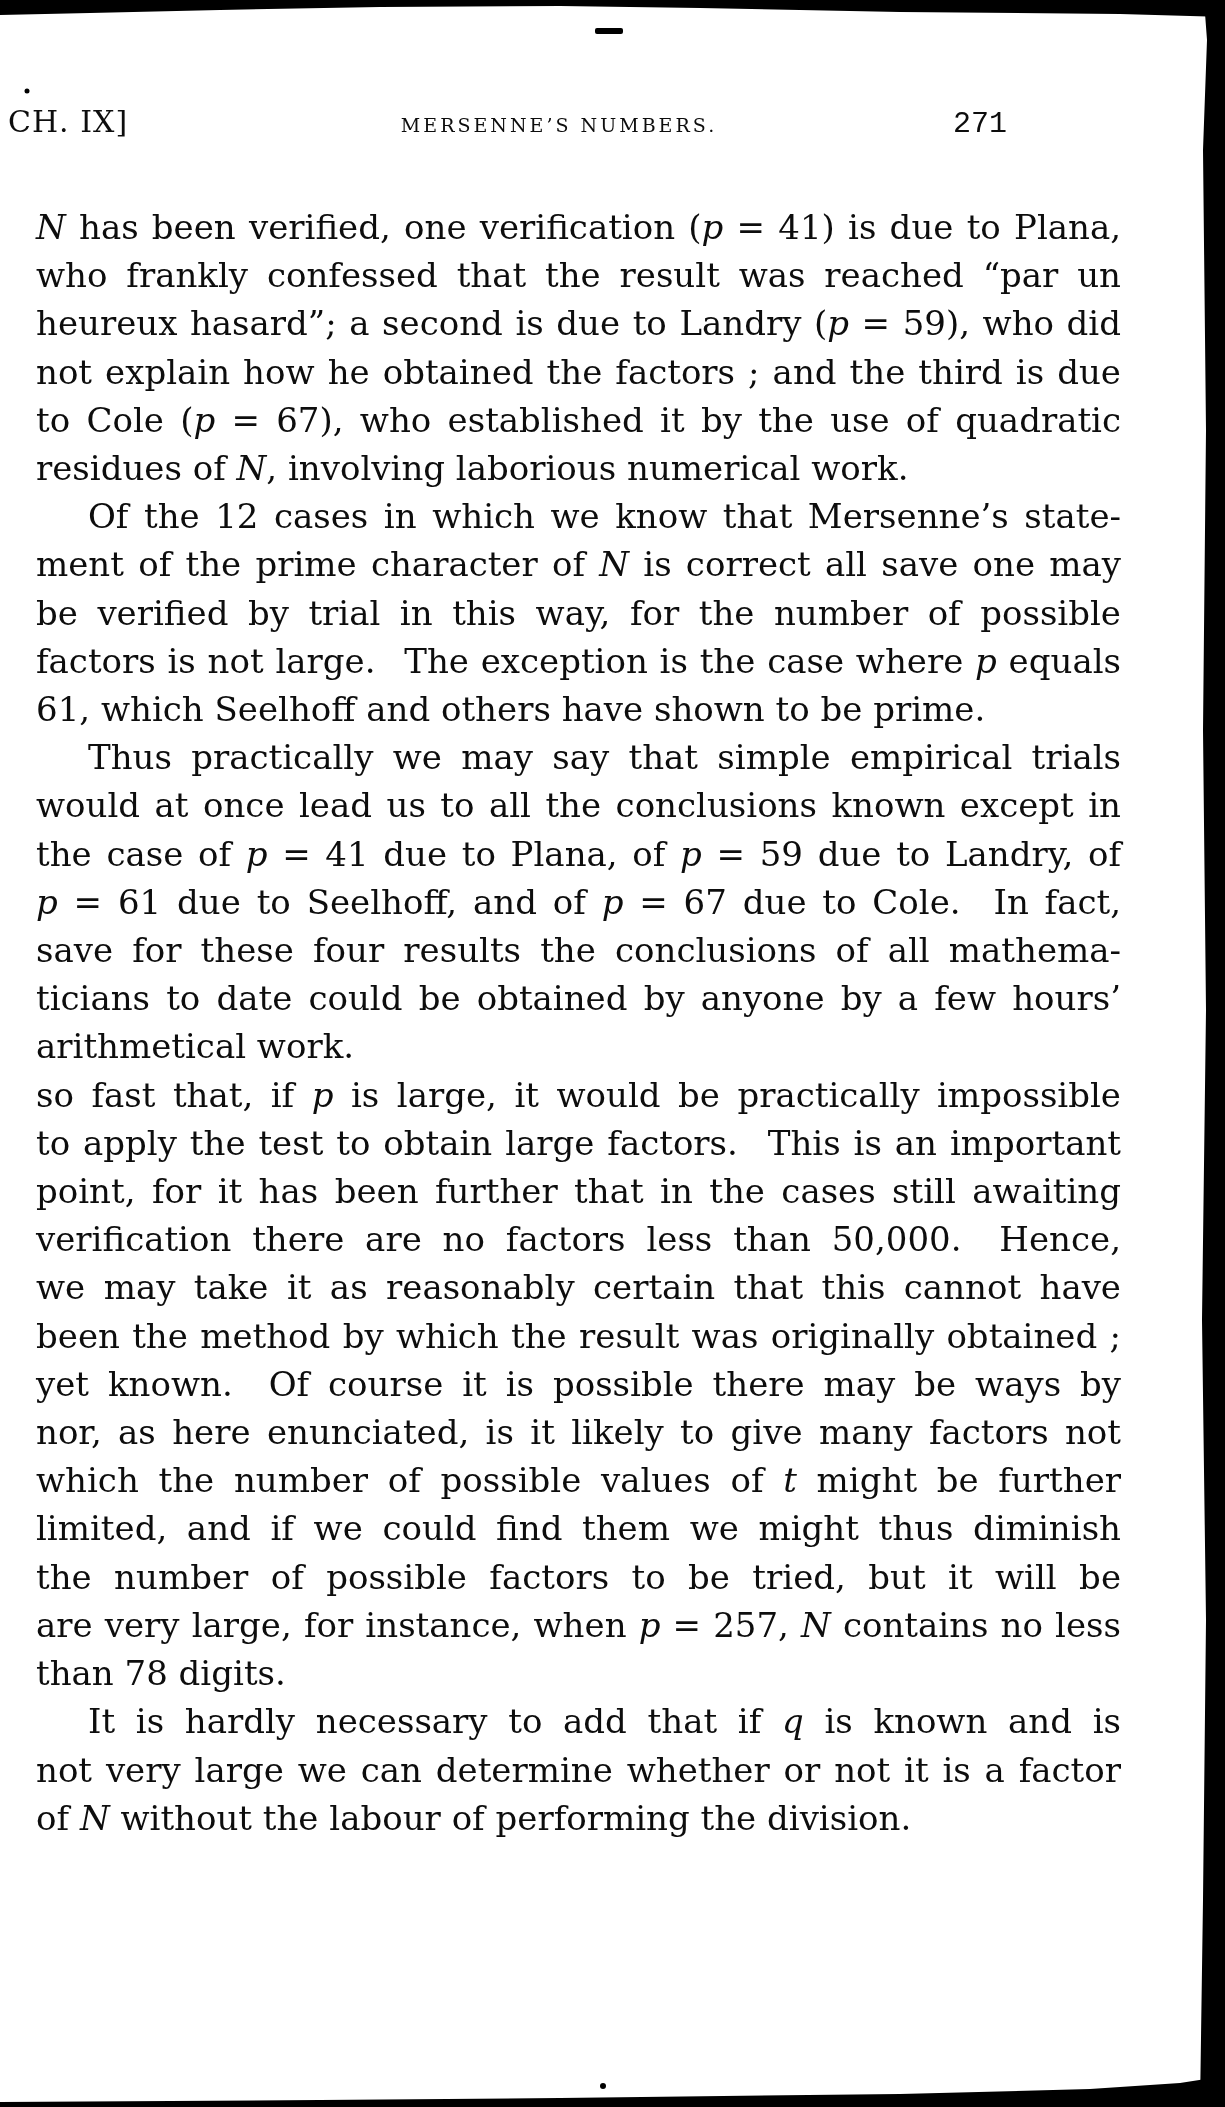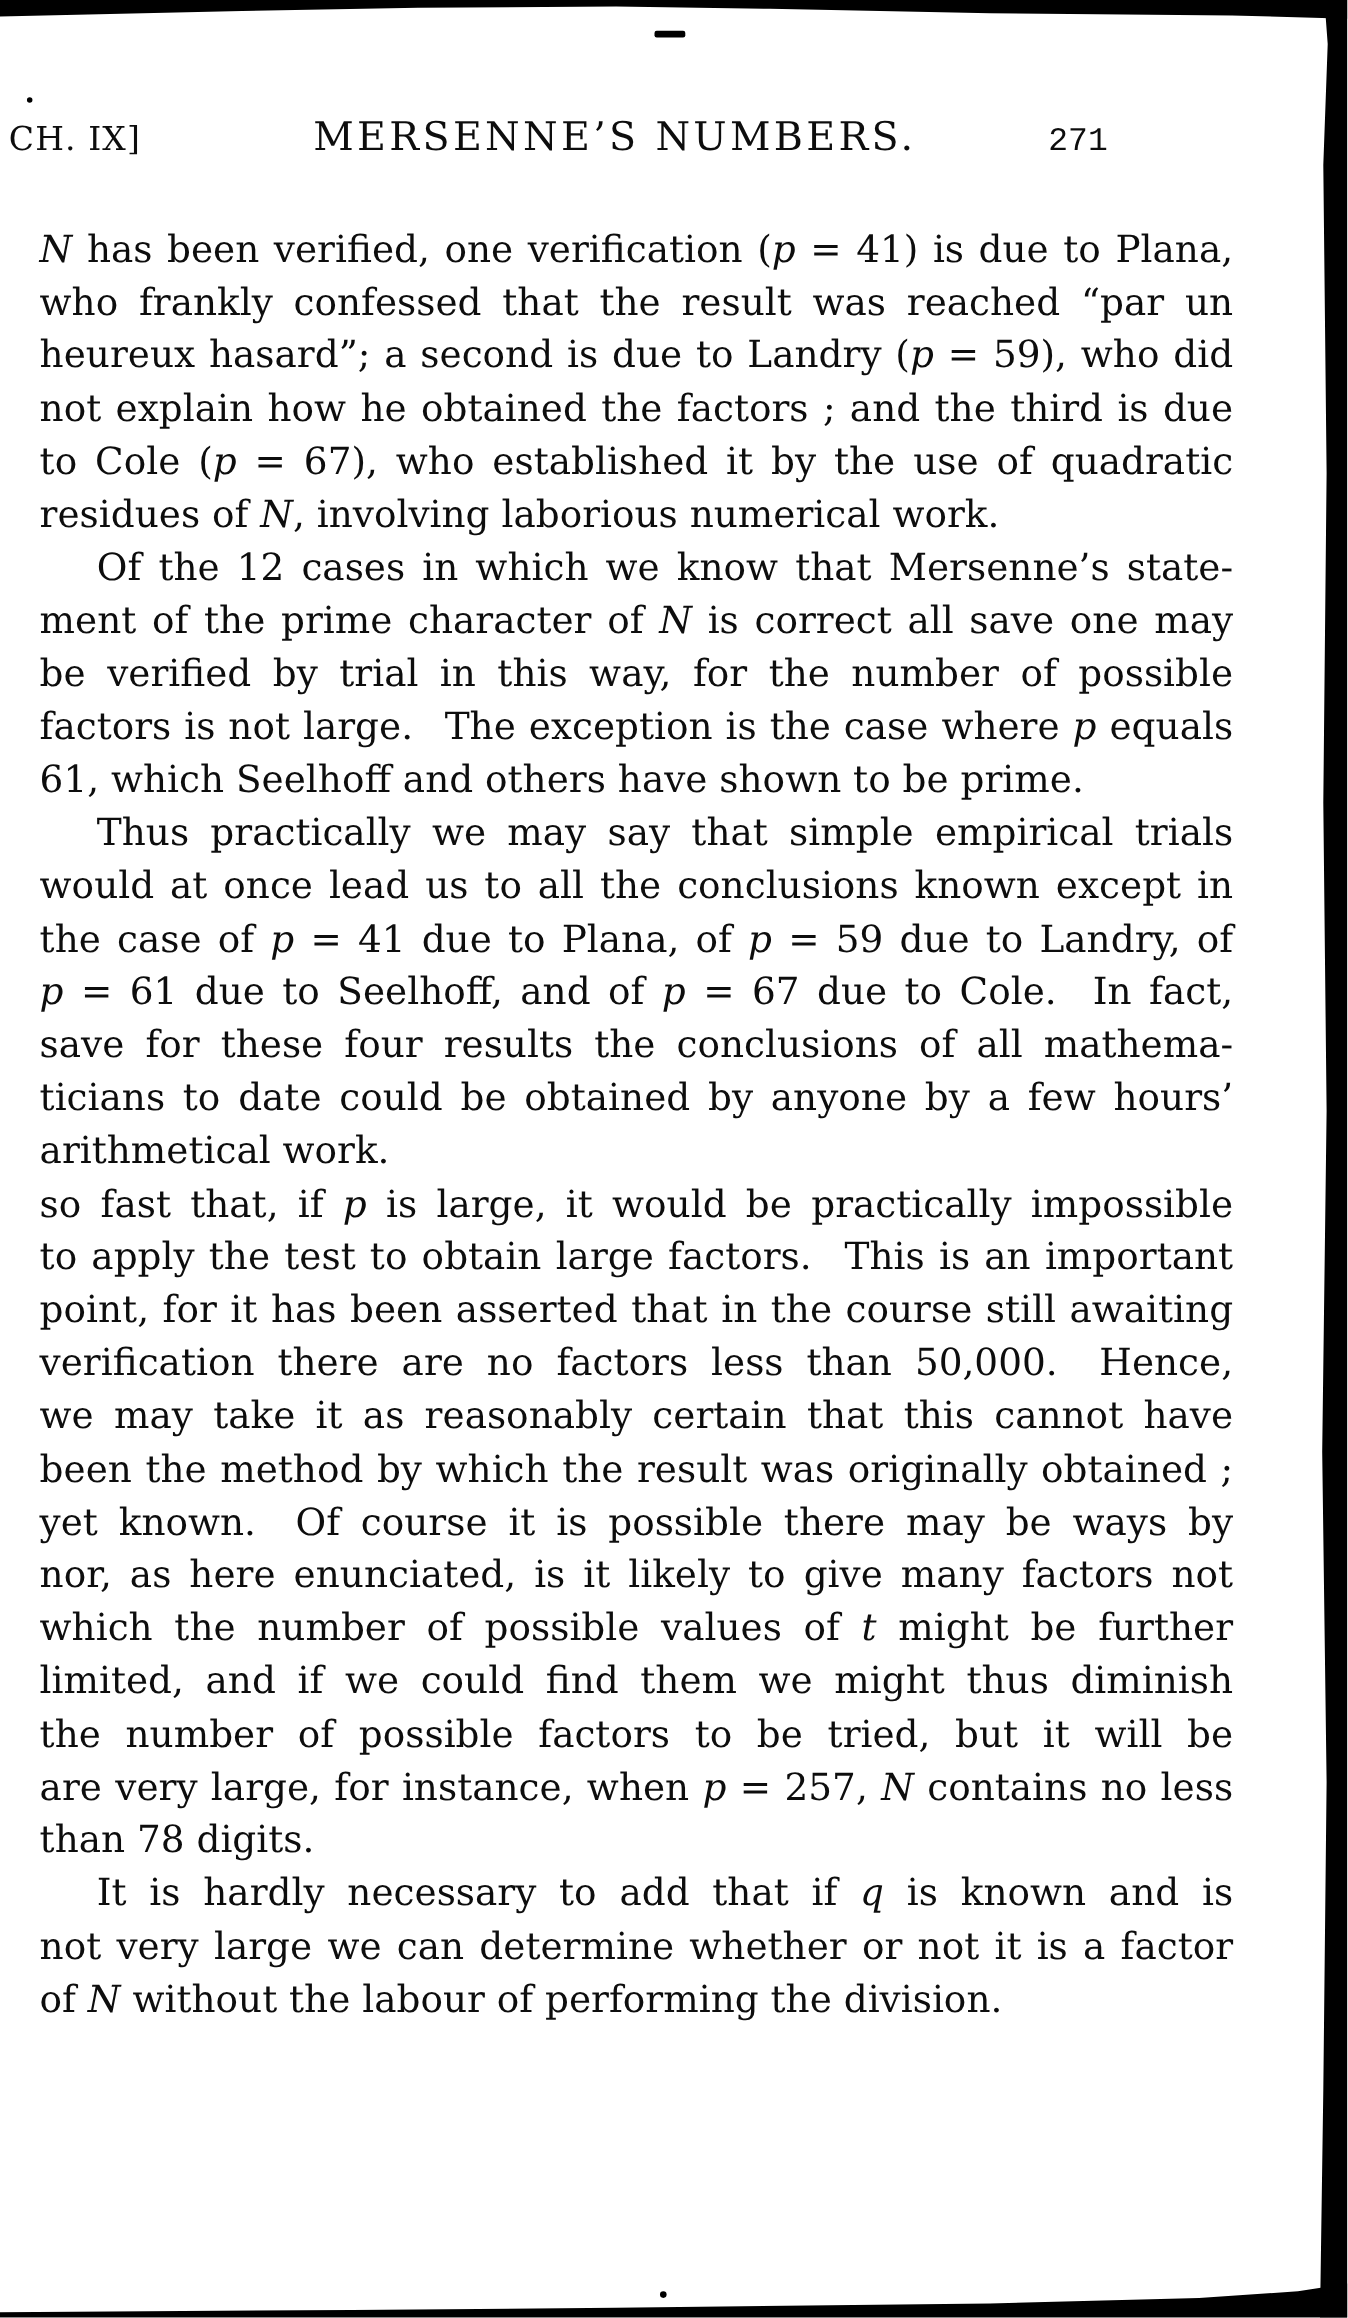--- a/index.html
+++ b/index.html
@@ -10,21 +10,21 @@
     overflow:hidden;
     font-family:"DejaVu Serif","Liberation Serif",serif;
     color:#0d0d0d;
   }
   .scan-artifacts{position:absolute;inset:0;width:1225px;height:2107px;pointer-events:none;}
   .header{
     position:absolute;top:104px;left:8px;width:1072px;
     display:flex;align-items:baseline;gap:36px;
   }
   .chapter{width:220px;font-size:30px;letter-spacing:1px;white-space:nowrap;}
-  .running-title{flex:1;text-align:center;font-size:36px;letter-spacing:3px;white-space:nowrap;}
+  .running-title{flex:1;text-align:center;font-size:19px;letter-spacing:3px;white-space:nowrap;}
   .page-number{width:180px;text-align:center;padding-right:10px;font-size:30px;font-family:Liberation Mono, monospace;}
   .body-text{
     position:absolute;top:203px;left:8px;width:1085px;
     font-size:34px;line-height:48.2px;margin-left:28px;
   }
   .para{margin:0;}
   .line{
     text-align:justify;
     text-align-last:justify;
   }
@@ -73,21 +73,21 @@
         <div class="line">would at once lead us to all the conclusions known except in</div>
         <div class="line">the case of <i>p</i> = 41 due to Plana, of <i>p</i> = 59 due to Landry, of</div>
         <div class="line"><i>p</i> = 61 due to Seelhoff, and of <i>p</i> = 67 due to Cole.  In fact,</div>
         <div class="line">save for these four results the conclusions of all mathema-</div>
         <div class="line">ticians to date could be obtained by anyone by a few hours’</div>
         <div class="line last">arithmetical work.</div>
       </div>
       <div class="para">
         <div class="line">so fast that, if <i>p</i> is large, it would be practically impossible</div>
         <div class="line">to apply the test to obtain large factors.  This is an important</div>
-        <div class="line">point, for it has been asserted that in the course still awaiting</div>
+        <div class="line">point, for it has been further that in the cases still awaiting</div>
         <div class="line">verification there are no factors less than 50,000.  Hence,</div>
         <div class="line">we may take it as reasonably certain that this cannot have</div>
         <div class="line">been the method by which the result was originally obtained ;</div>
         <div class="line">yet known.  Of course it is possible there may be ways by</div>
         <div class="line">nor, as here enunciated, is it likely to give many factors not</div>
         <div class="line">which the number of possible values of <i>t</i> might be further</div>
         <div class="line">limited, and if we could find them we might thus diminish</div>
         <div class="line">the number of possible factors to be tried, but it will be</div>
         <div class="line">are very large, for instance, when <i>p</i> = 257, <i>N</i> contains no less</div>
         <div class="line last">than 78 digits.</div>

